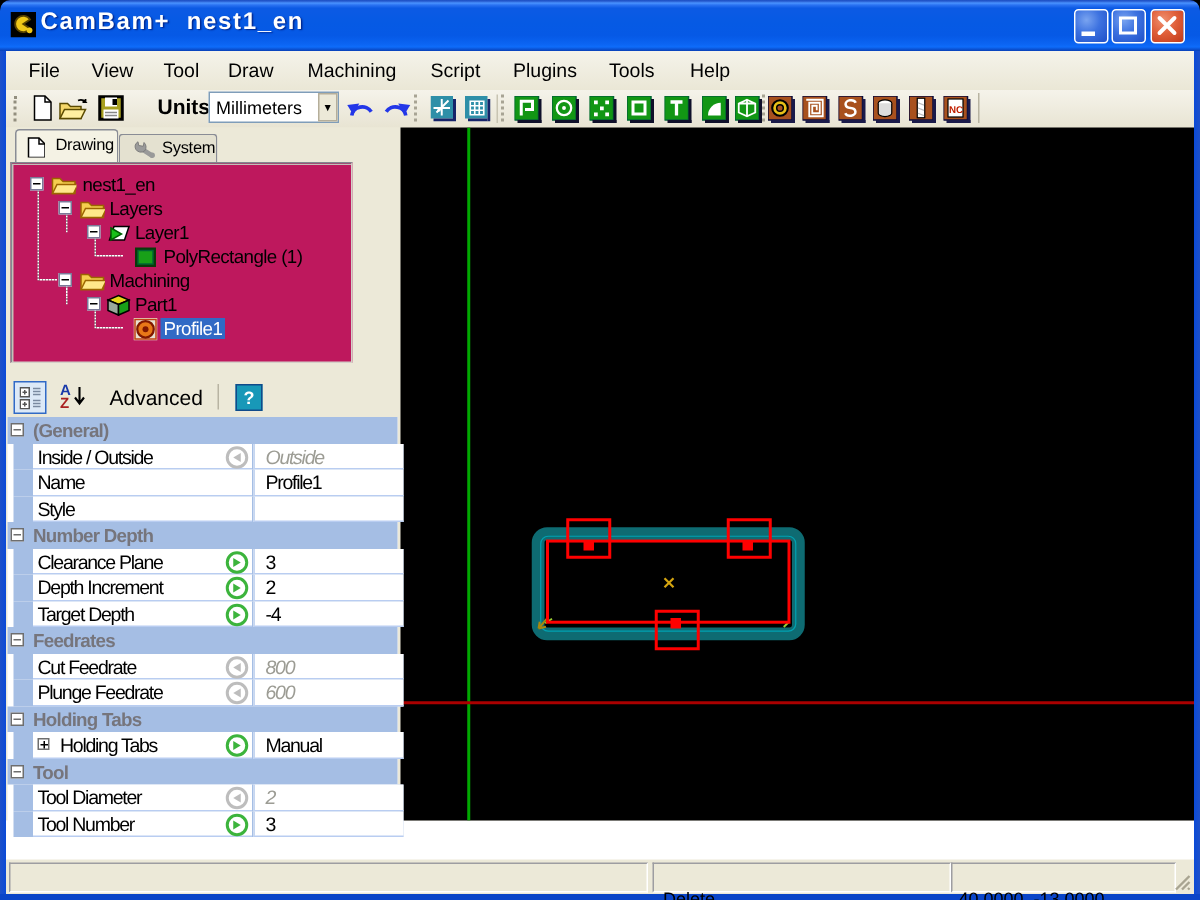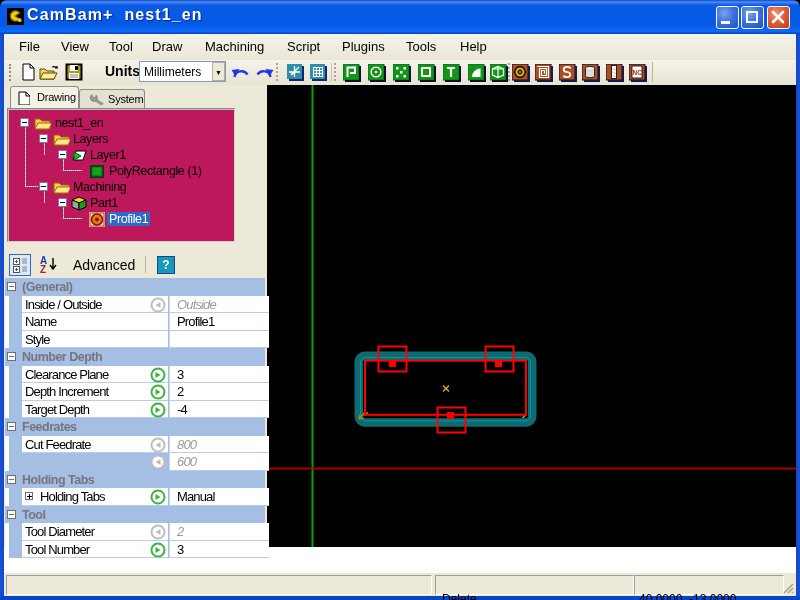--- a/index.html
+++ b/index.html
@@ -419,20 +419,21 @@
     </div>
  <div class="prow" style="top:158px;height:17px">
       <div class="pname">Cut Feedrate</div>
       <div class="pval dft">800</div>
    <svg class="abs" style="left:141px;top:1px" width="16" height="16">
         <circle cx="8" cy="8" r="6.5" fill="#fff" stroke="#BDBDBD" stroke-width="2"></circle>
         <path d="M10.5 5 L5.5 8 L10.5 11 Z" fill="#BDBDBD"></path>
       </svg>
     </div>
  <div class="prow" style="top:175px;height:18px">
+      <div class="pname">Plunge Feedrate</div>
       <div class="pval dft">600</div>
    <svg class="abs" style="left:141px;top:1px" width="16" height="16">
         <circle cx="8" cy="8" r="6.5" fill="#fff" stroke="#BDBDBD" stroke-width="2"></circle>
         <path d="M10.5 5 L5.5 8 L10.5 11 Z" fill="#BDBDBD"></path>
       </svg>
     </div>
  <div class="phead" style="top:193px;height:17px">
       <div class="hbox"></div>
       <span style="position:absolute;left:17px;top:2px">Holding Tabs</span>
     </div>

